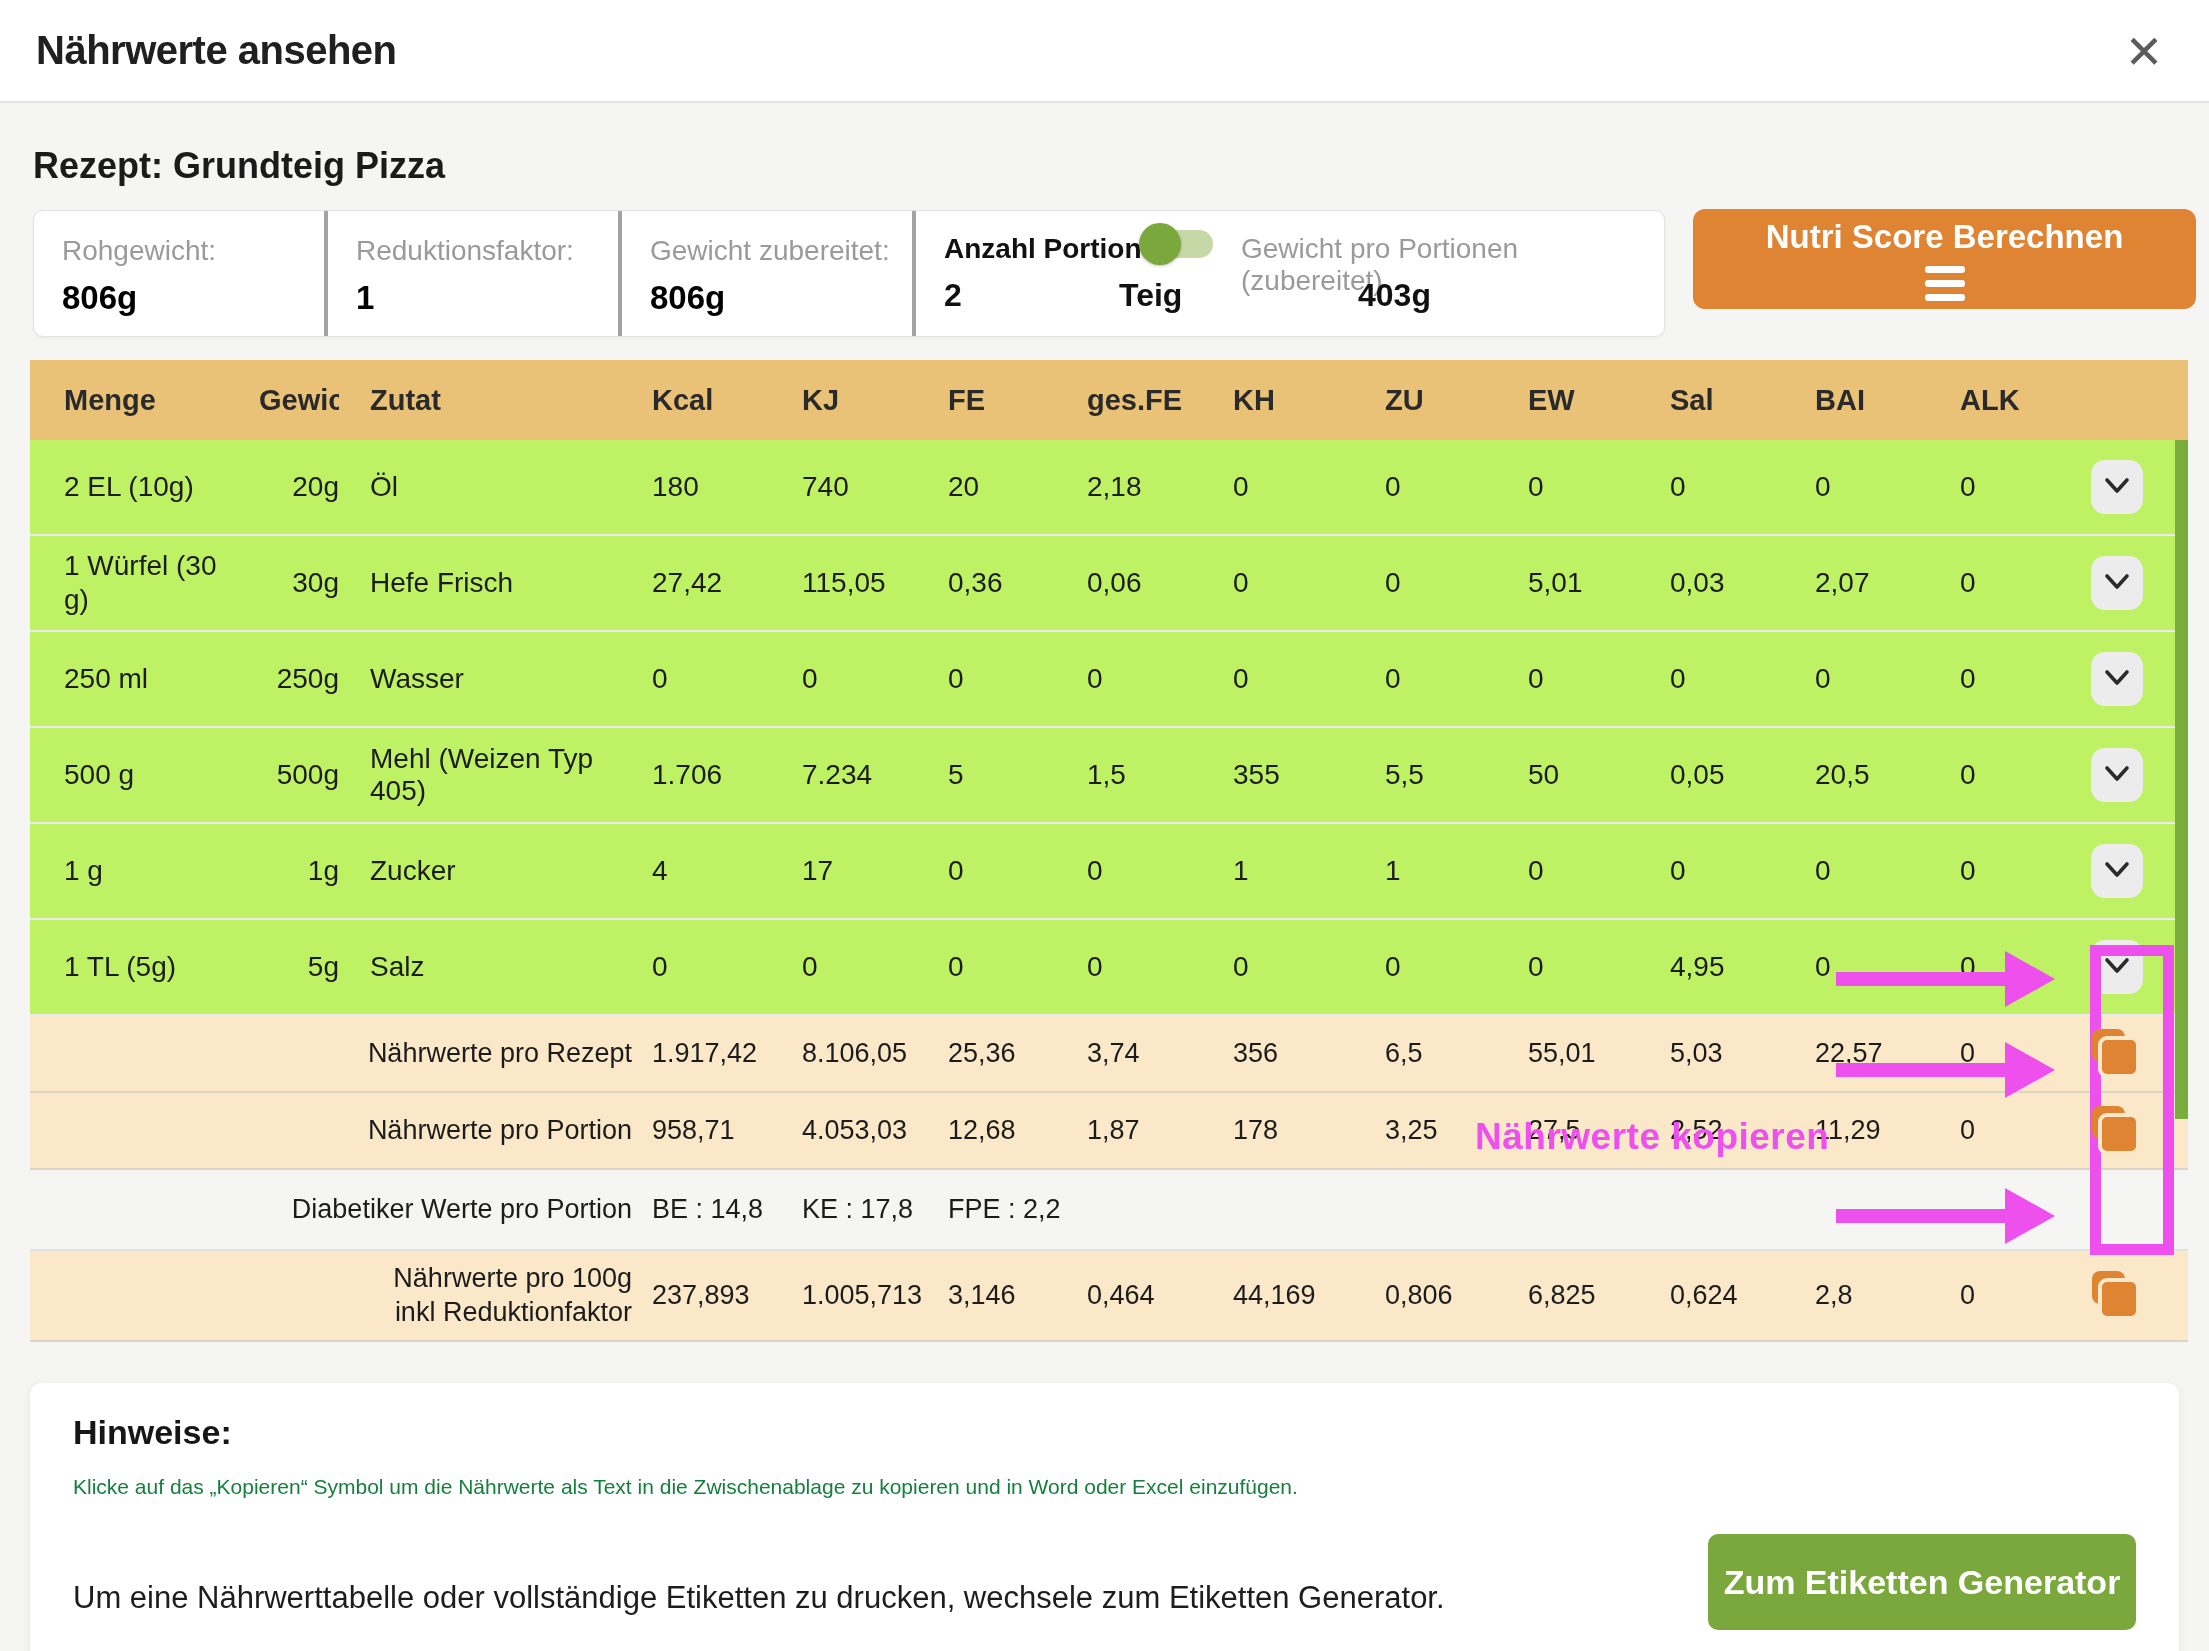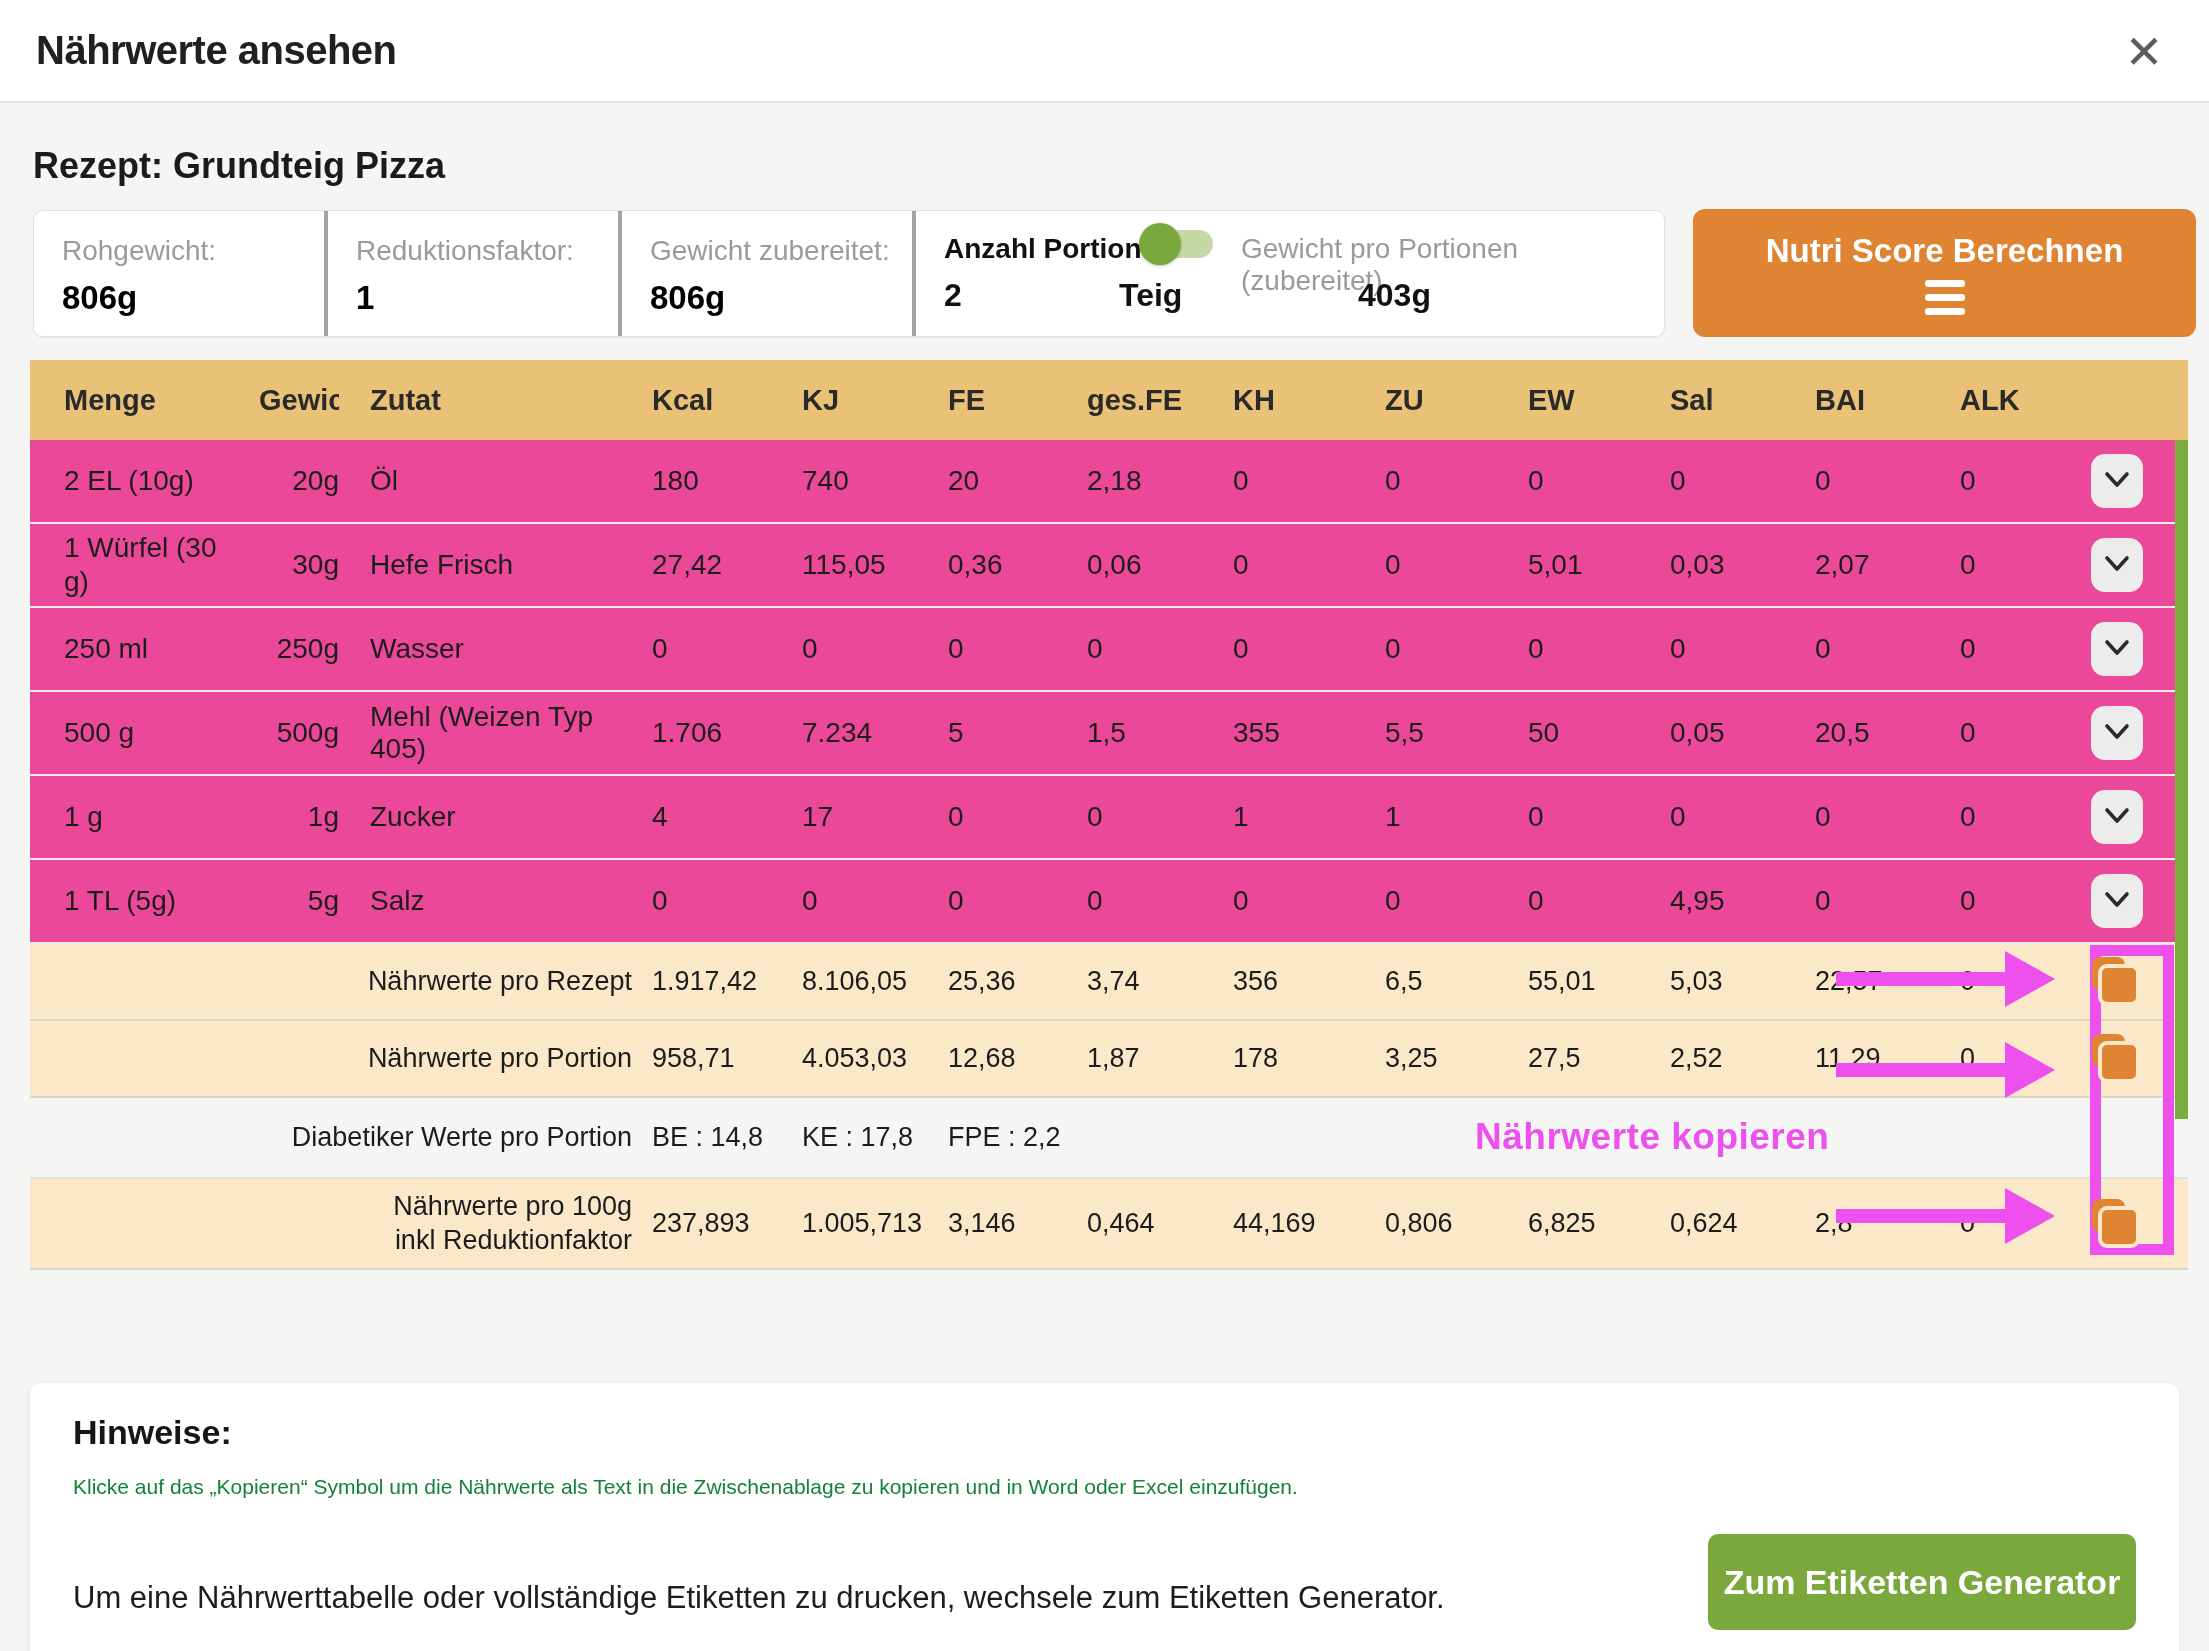--- a/index.html
+++ b/index.html
@@ -49,38 +49,38 @@
   .s4-abs{position:absolute;}
   .s4-bold{font-size:28px;font-weight:bold;color:#111;}
   .s4-gray{font-size:28px;color:var(--graylabel);}
   .s4-val{font-size:32px;font-weight:bold;color:#111;}
   
   .toggle{position:absolute;left:227px;top:16px;width:70px;height:34px;cursor:pointer;}
   .toggle .track{position:absolute;left:0;top:3px;width:70px;height:28px;border-radius:14px;background:#c6d8a5;}
   .toggle .knob{position:absolute;left:-4px;top:-4px;width:42px;height:42px;border-radius:50%;background:var(--green);box-shadow:0 1px 3px rgba(0,0,0,.25);}
   
   .nutri-btn{
-    position:absolute;left:1693px;top:209px;width:503px;height:128px;border:none;border-radius:12px;
+    position:absolute;left:1693px;top:209px;width:503px;height:100px;border:none;border-radius:12px;
     background:var(--orange);color:#fff;cursor:pointer;
     display:flex;flex-direction:column;align-items:center;justify-content:center;gap:10px;
     font-family:inherit;
   }
   .nutri-btn .lbl{font-size:33px;font-weight:bold;}
   .burger{display:flex;flex-direction:column;gap:7px;}
   .burger span{display:block;width:40px;height:7px;border-radius:3px;background:#fff;}
   
   .table-wrap{position:absolute;left:30px;top:360px;width:2158px;}
   .grid{
     display:grid;
     grid-template-columns:229px 80px 313px 150px 146px 139px 146px 152px 143px 142px 145px 145px 88px 138px;
     align-items:center;
   }
   .t-row{width:100%;}
   .t-head{height:80px;background:var(--tan);font-weight:bold;font-size:29px;color:#2a2a2a;}
-  .t-ing{height:84px;background:#ec4899;border-bottom:2px solid #ebebeb;font-size:28px;}
+  .t-ing{height:96px;background:#bef264;border-bottom:2px solid #ebebeb;font-size:28px;}
   .t-sum{font-size:27px;border-bottom:2px solid #dcd5c6;}
   .t-sum.hl{background:var(--cream);}
   .t-sum.plain{background:var(--pagebg);border-bottom:2px solid #e0e0e0;}
   .cell{overflow:hidden;}
   .c-menge{padding-left:34px;padding-right:12px;line-height:1.2;}
   .c-gewicht{text-align:right;}
   .c-zutat{padding-left:31px;}
   .c-act{display:flex;align-items:center;justify-content:center;height:100%;}
   .sum-label{grid-column:1 / span 3;text-align:right;padding-right:20px;line-height:1.25;}
   .chev-btn{

